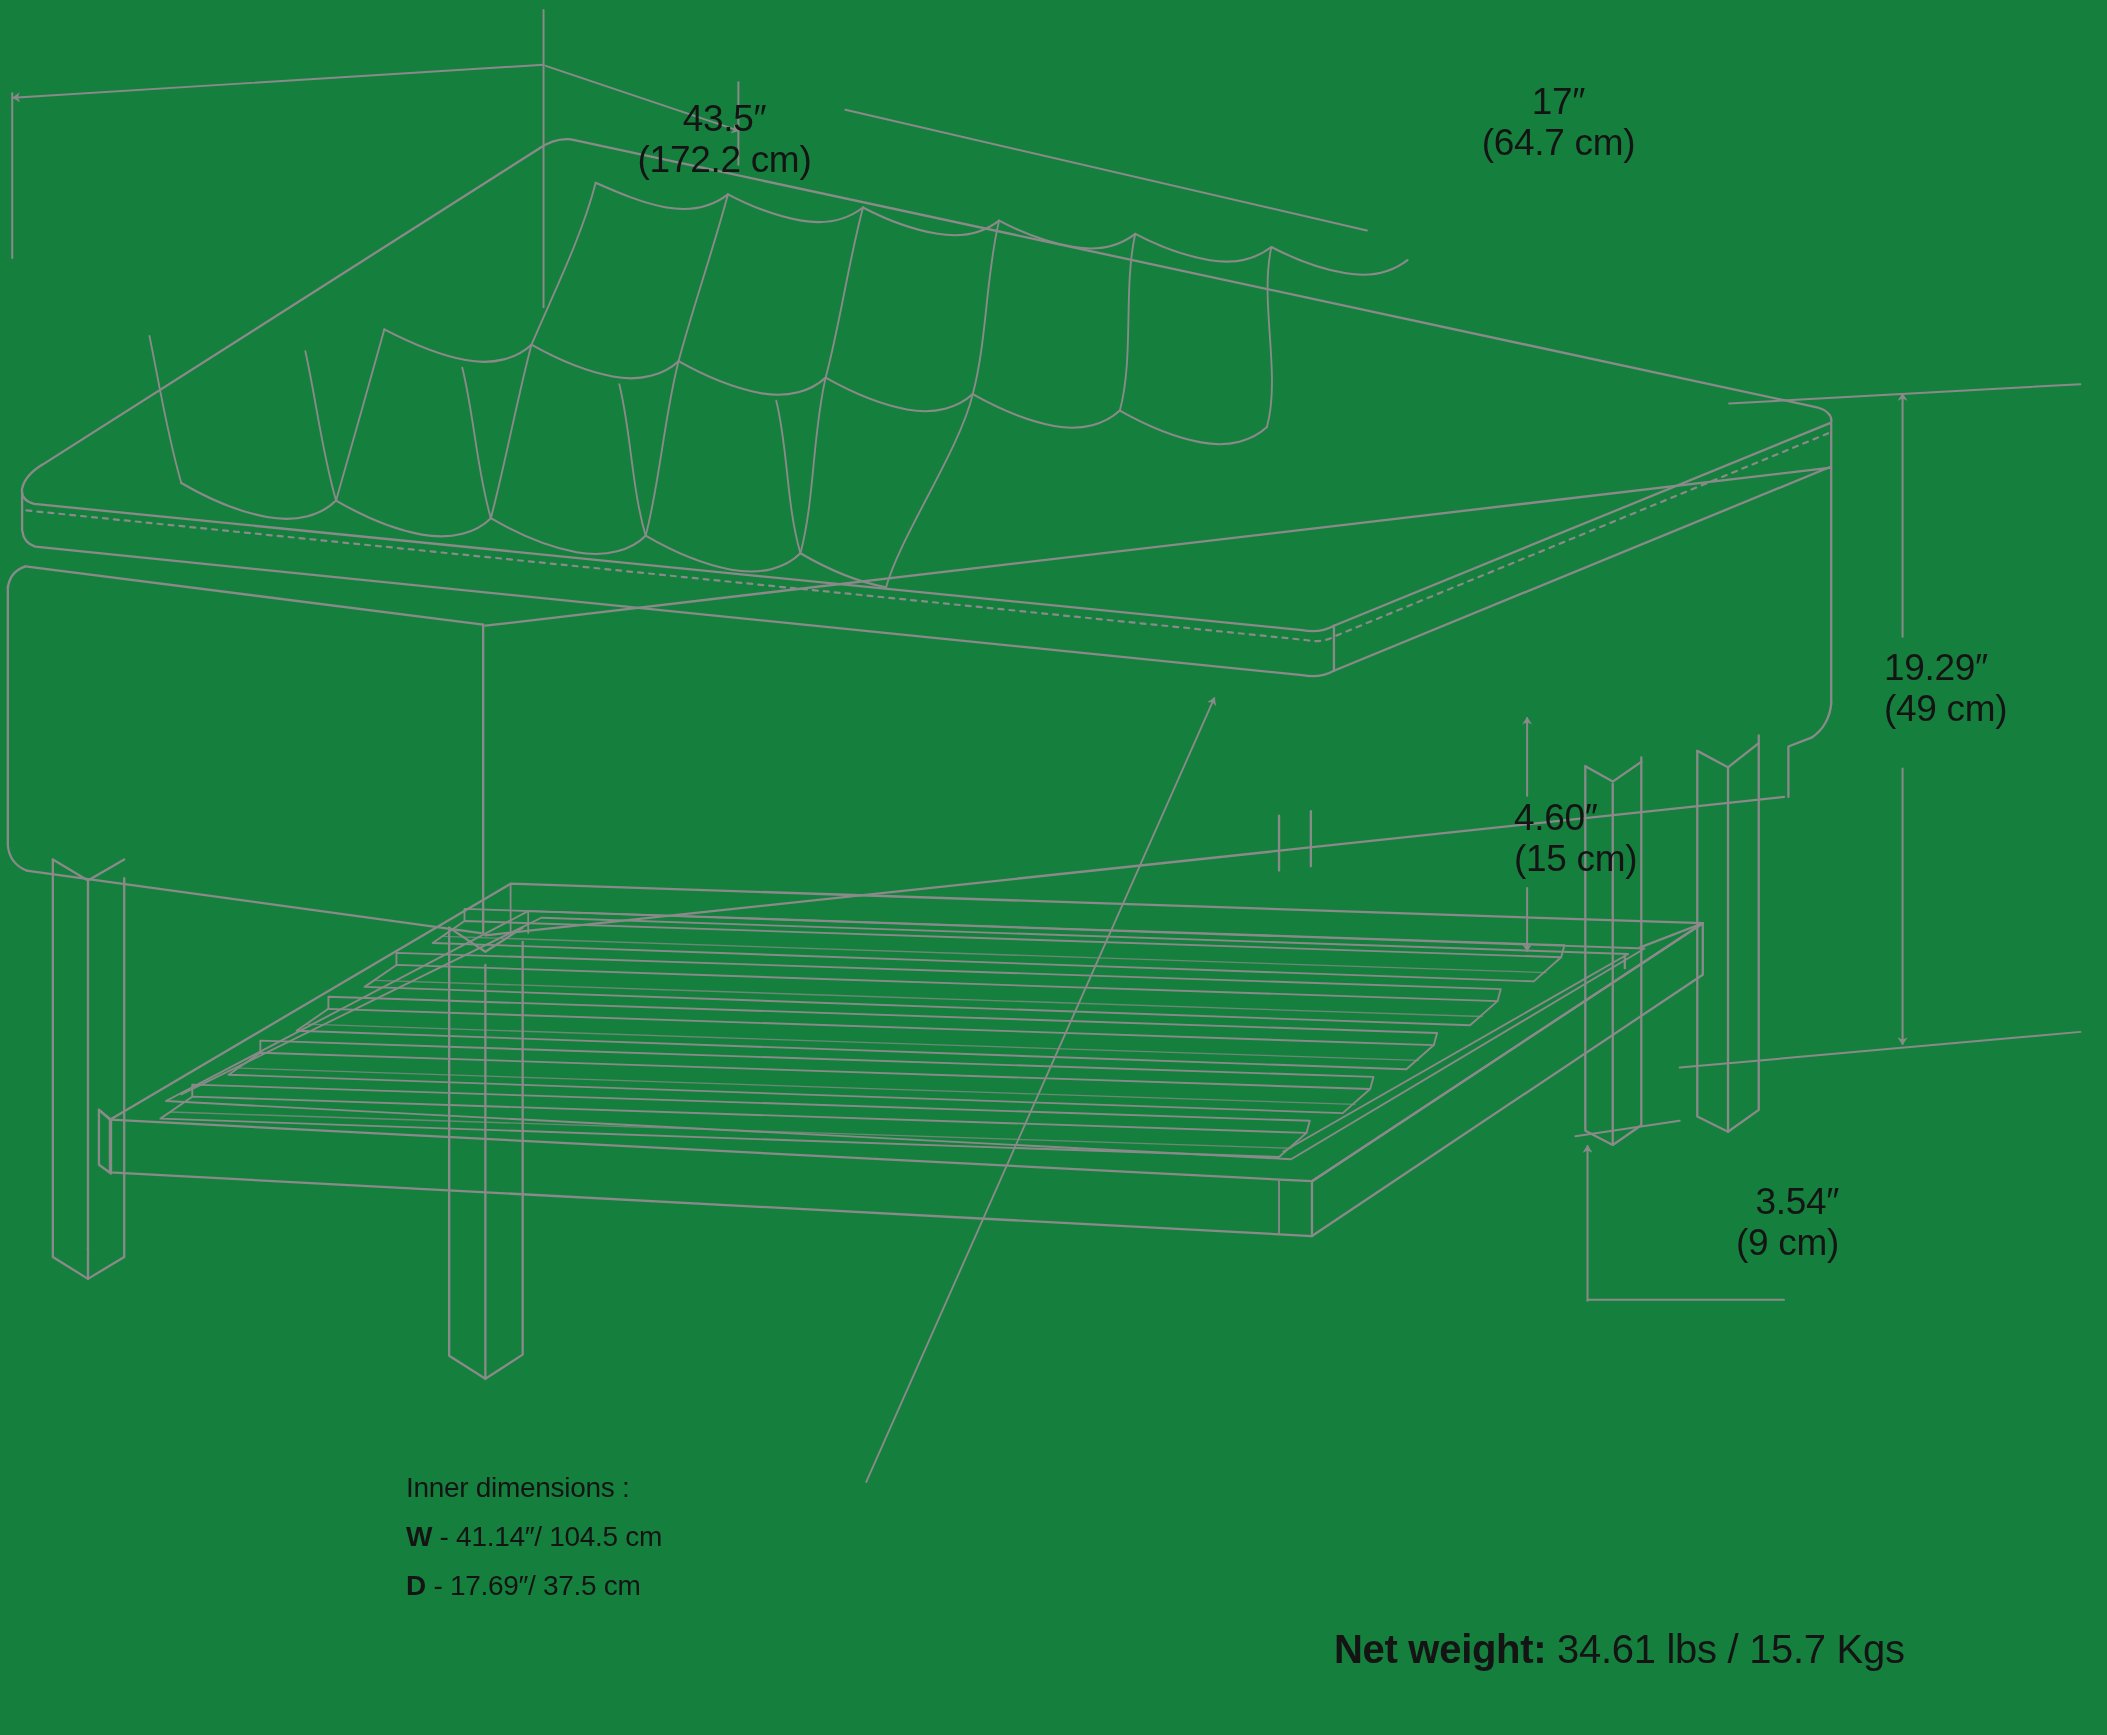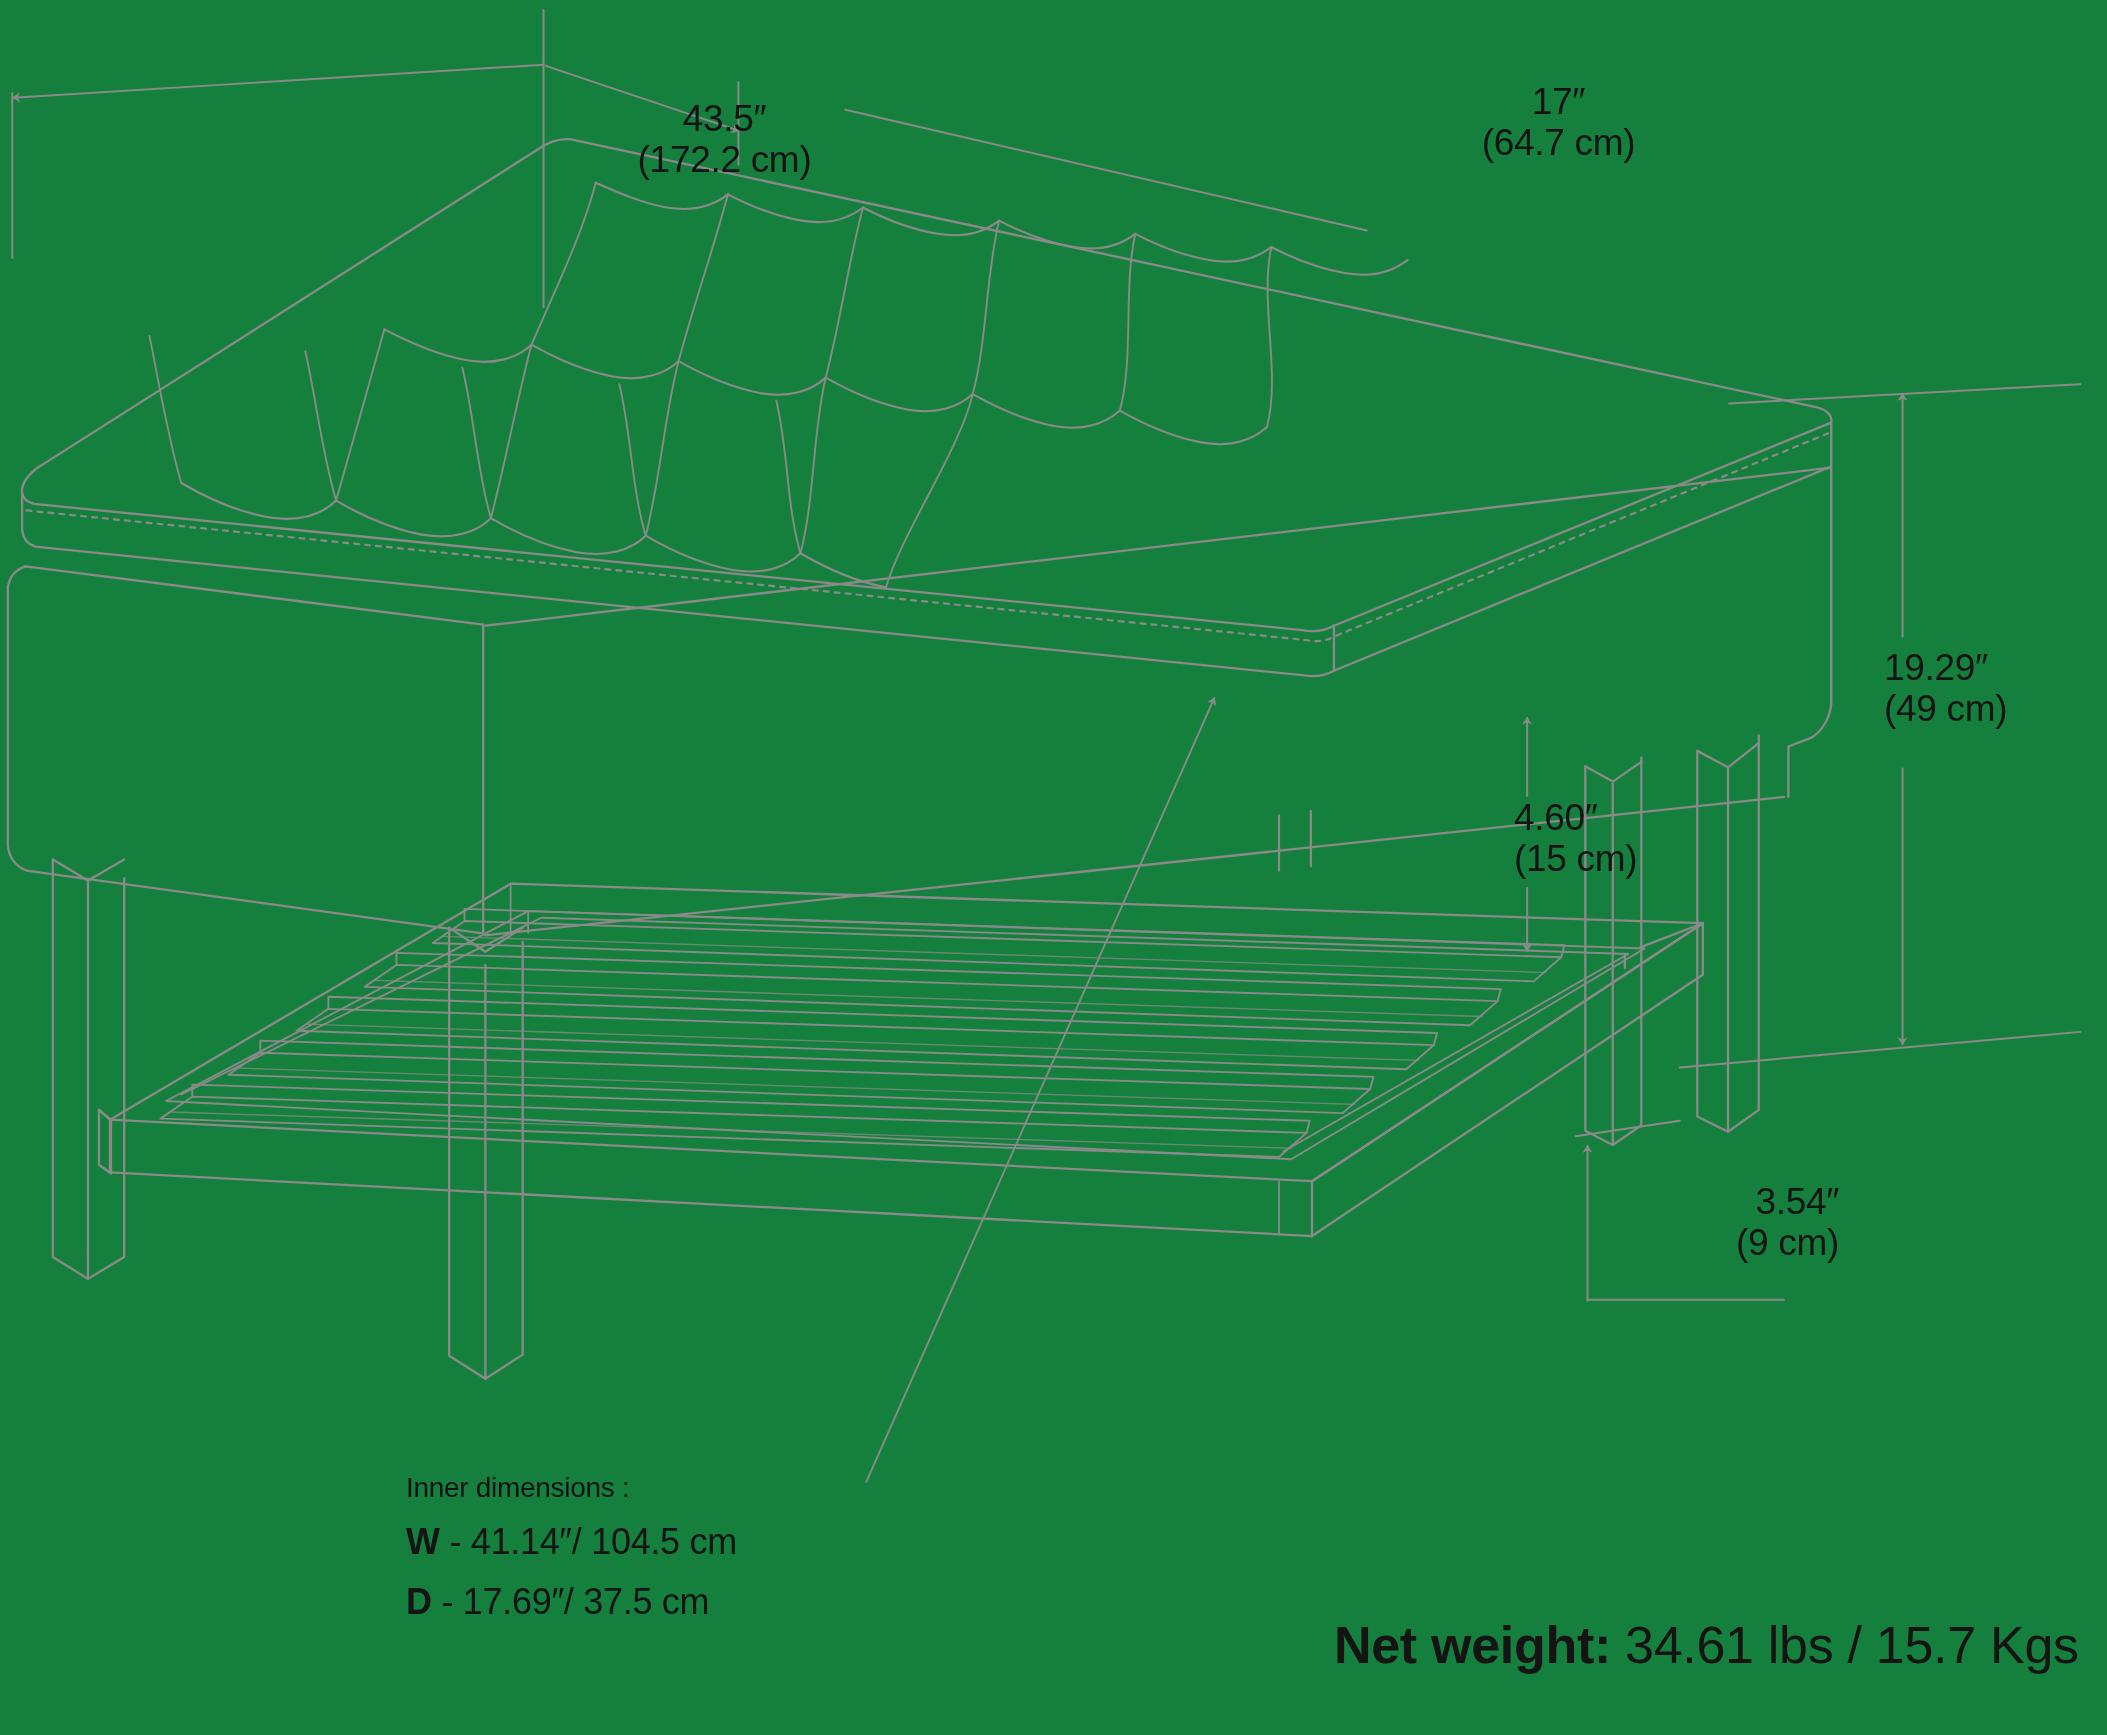--- a/index.html
+++ b/index.html
@@ -45,35 +45,36 @@
     color: #141414;
     line-height: 1.33;
   }
   .spec-title {
     font-size: 28px;
     font-weight: 400;
     letter-spacing: -0.3px;
     white-space: nowrap;
   }
   .spec-row {
-    font-size: 36px;
+    font-size: 28px;
     font-weight: 400;
     letter-spacing: -0.3px;
     white-space: nowrap;
     margin-top: 12px;
   }
   .spec-row .k {
     font-weight: 700;
   }
   .weight-block {
     position: absolute;
     color: #141414;
-    font-size: 52px;
+    font-size: 40px;
     letter-spacing: -0.3px;
     white-space: nowrap;
+    margin-top: 12px;
   }
   .weight-block .k { font-weight: 700; }
   .weight-block .v { font-weight: 400; }
 </style>
 </head>
 <body>
 
 <div id="stage">
 
   <svg id="drawing" viewBox="0 0 3840 3161" xmlns="http://www.w3.org/2000/svg">

